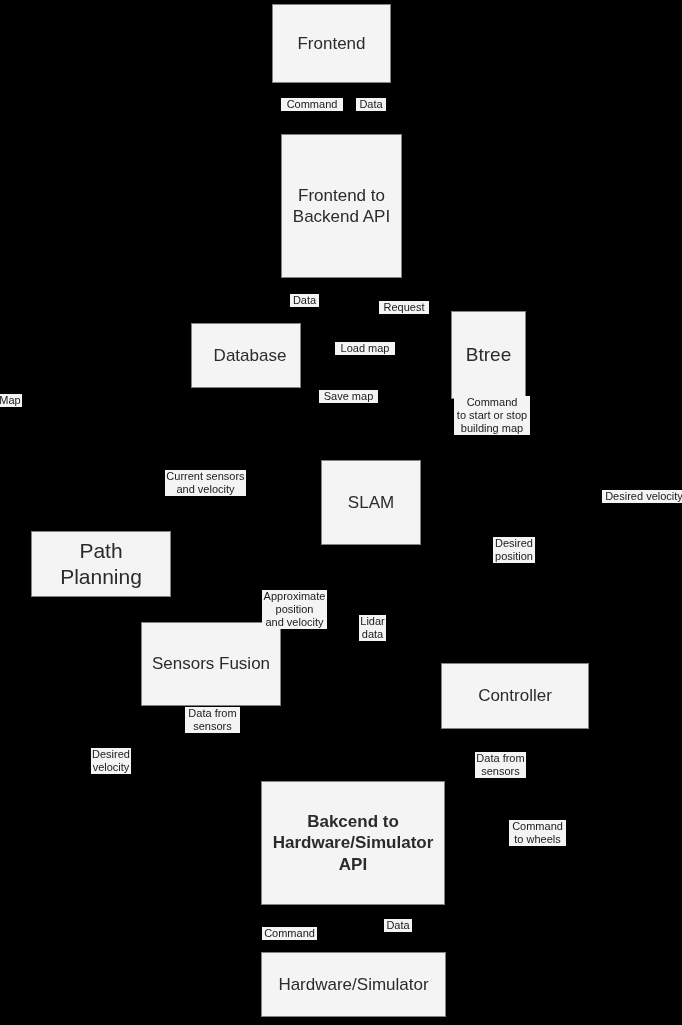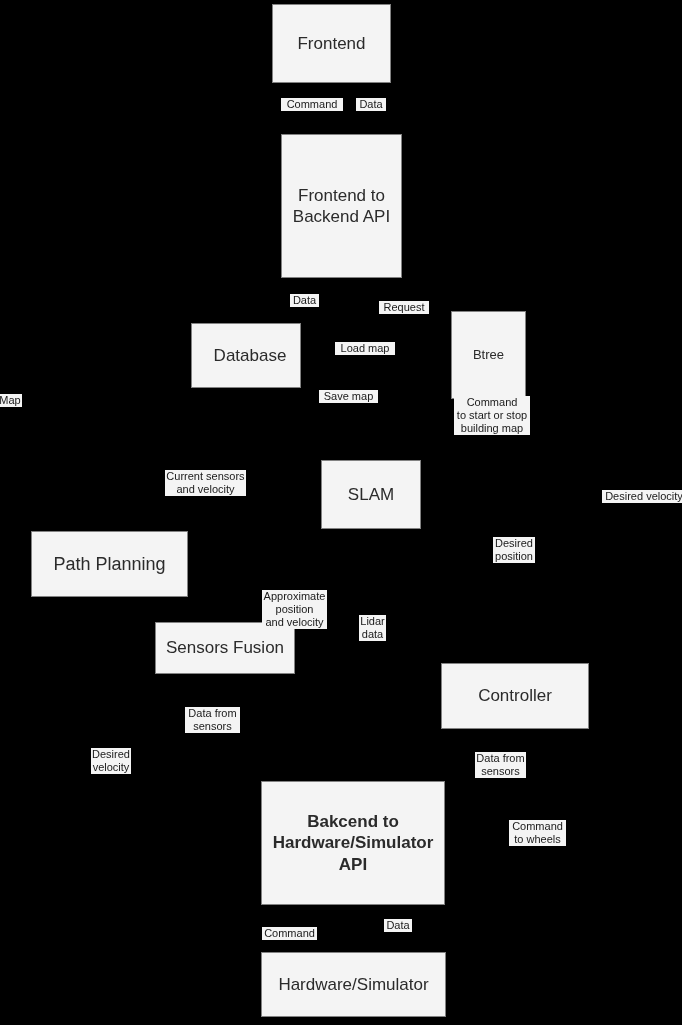--- a/index.html
+++ b/index.html
@@ -52,27 +52,27 @@
 
 <div id="canvas">
 
   <div class="node" style="left:272px;top:4px;width:119px;height:79px;font-size:17px;">Frontend</div>
 
   <div class="node" style="left:281px;top:134px;width:121px;height:144px;font-size:17px;">Frontend to
 Backend API</div>
 
   <div class="node" style="left:191px;top:323px;width:110px;height:65px;font-size:17px;padding-left:12px;">Database</div>
 
-  <div class="node" style="left:451px;top:311px;width:75px;height:88px;font-size:13px;">Btree</div>
+  <div class="node" style="left:451px;top:311px;width:75px;height:88px;font-size:19px;">Btree</div>
 
-  <div class="node" style="left:321px;top:460px;width:100px;height:69px;font-size:17px;">SLAM</div>
+  <div class="node" style="left:321px;top:460px;width:100px;height:85px;font-size:17px;">SLAM</div>
 
-  <div class="node" style="left:31px;top:531px;width:157px;height:66px;font-size:18px;">Path Planning</div>
+  <div class="node" style="left:31px;top:531px;width:140px;height:66px;font-size:21px;">Path Planning</div>
 
-  <div class="node" style="left:141px;top:622px;width:140px;height:52px;font-size:17px;margin-left:14px;">Sensors Fusion</div>
+  <div class="node" style="left:141px;top:622px;width:140px;height:84px;font-size:17px;">Sensors Fusion</div>
 
   <div class="node" style="left:441px;top:663px;width:148px;height:66px;font-size:17px;">Controller</div>
 
   <div class="node" style="left:261px;top:781px;width:184px;height:124px;font-size:17px;font-weight:bold;">Bakcend to
 Hardware/Simulator
 API</div>
 
   <div class="node" style="left:261px;top:952px;width:185px;height:65px;font-size:17px;">Hardware/Simulator</div>
 
   <div class="edge-label" style="left:281px;top:98px;width:62px;">Command</div>

